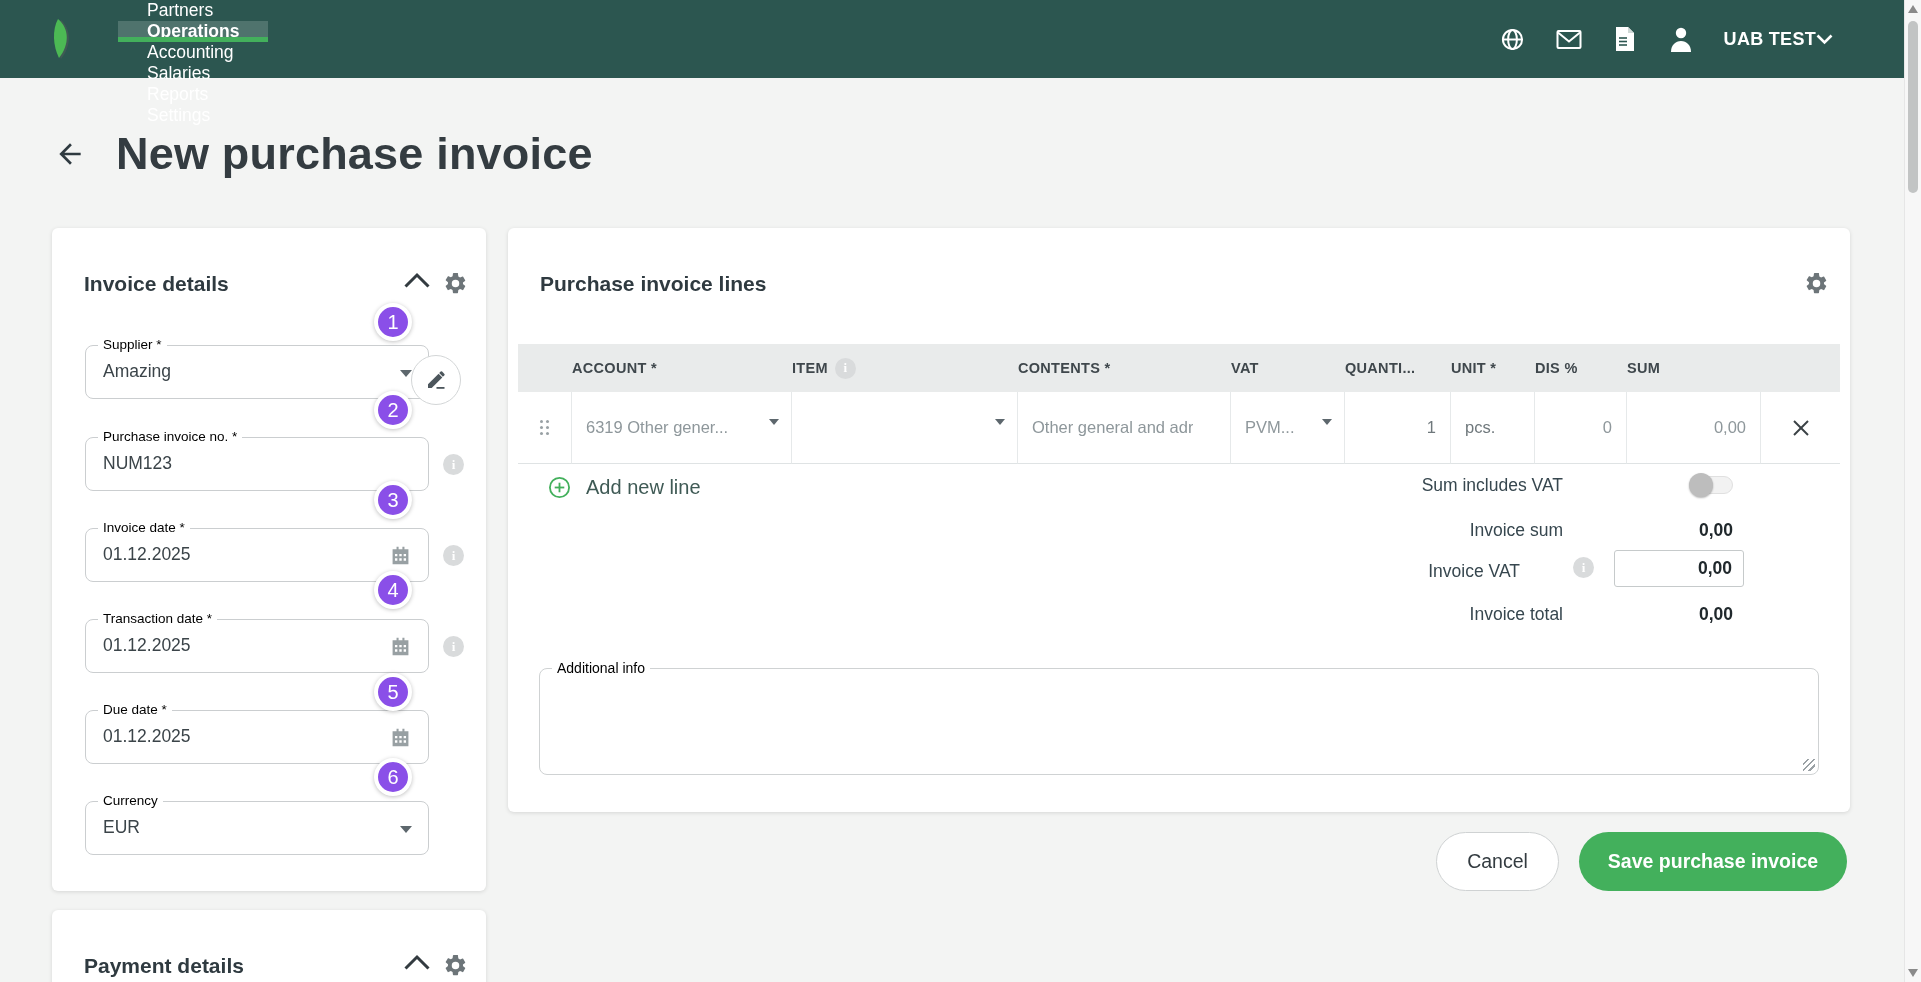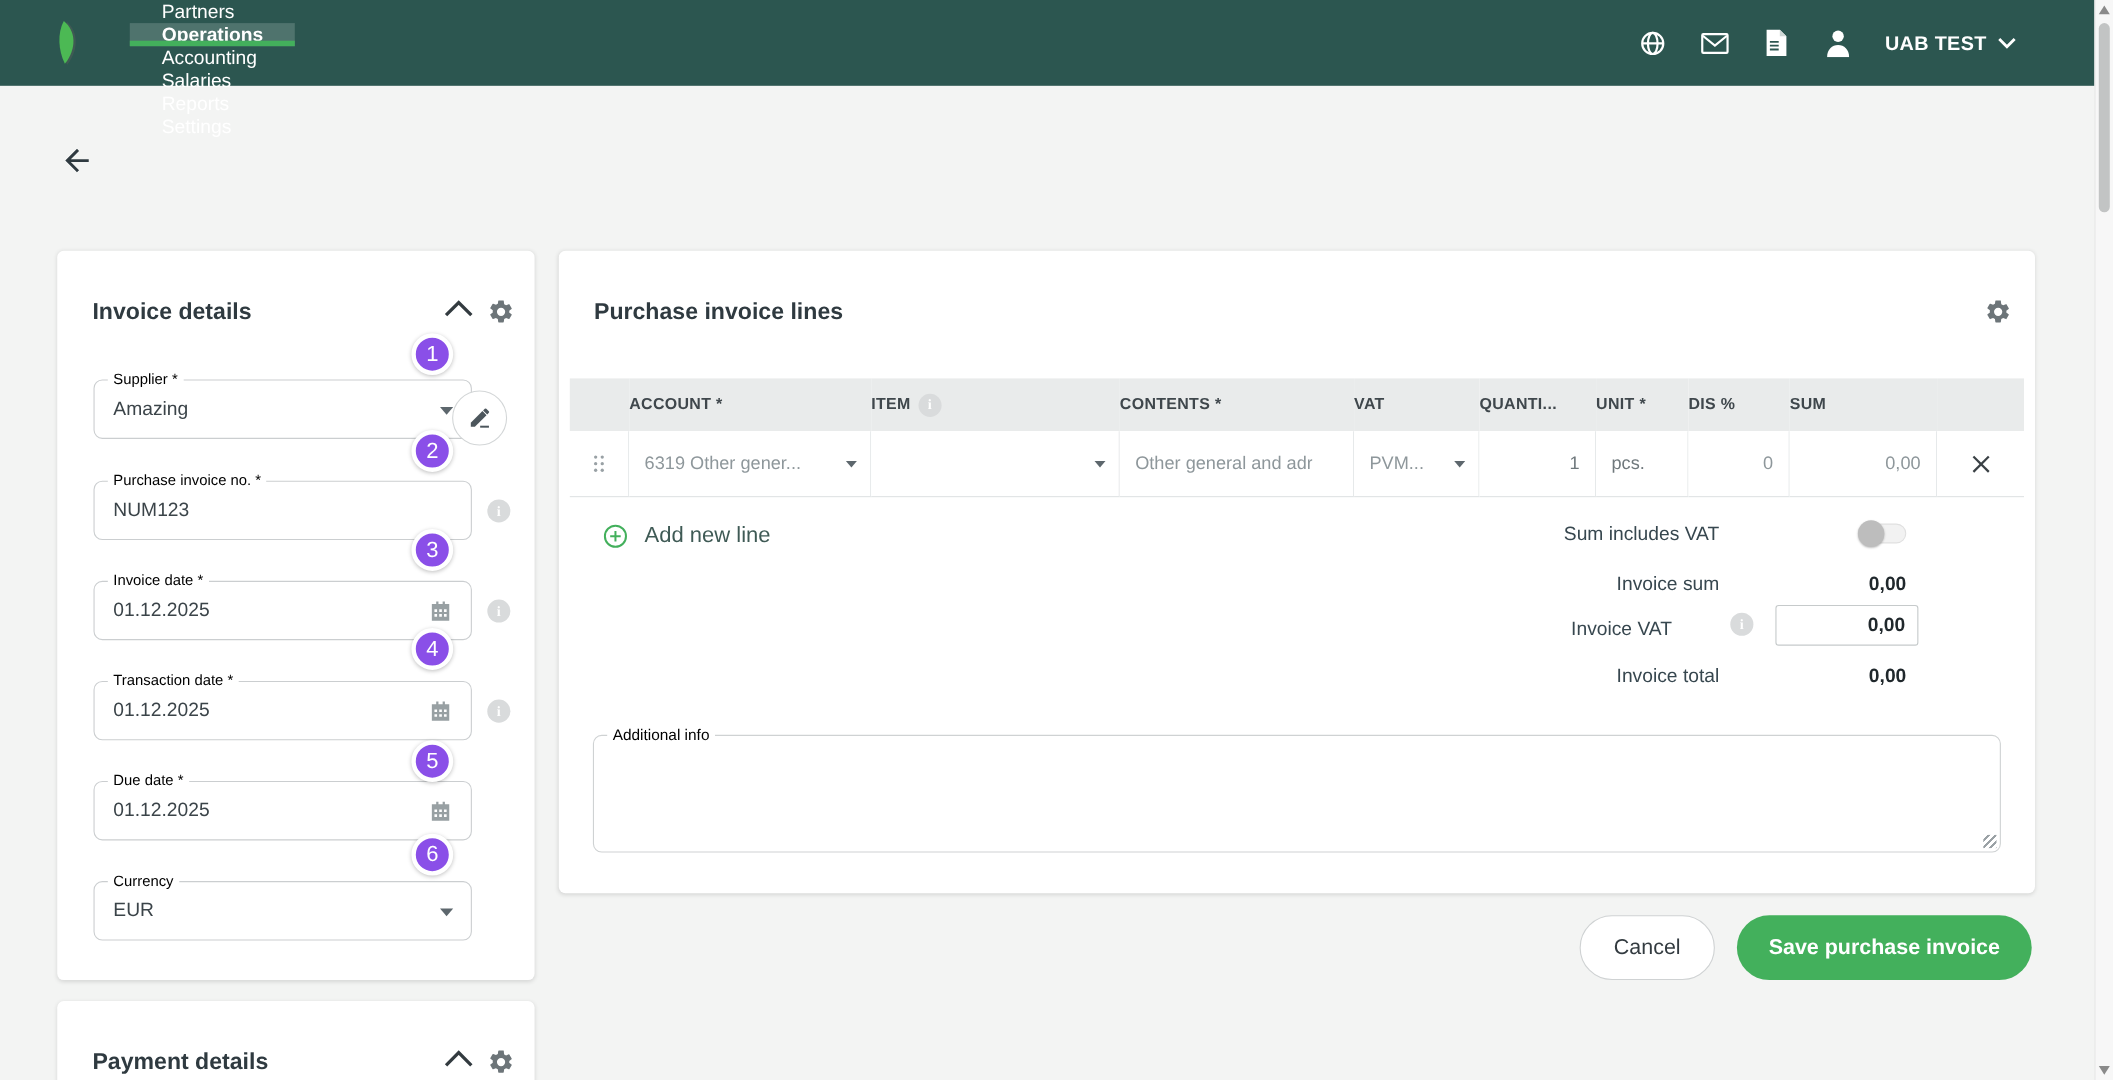--- a/index.html
+++ b/index.html
@@ -11,21 +11,21 @@
             background:var(--nav-bg,#2c5650); display:flex; align-items:stretch; z-index:30; }
   .logo-wrap { width:118px; display:flex; align-items:center; justify-content:center; }
   .nav-items { display:flex; align-items:stretch;flex-direction:column; }
   .nav-item { display:flex; align-items:center; padding:0 29px; color:#fff; font-size:17.5px;
               cursor:pointer; position:relative; }
   .nav-item.active { background:var(--nav-active-bg,#4f736d); font-weight:bold; }
   .nav-item.active::after { content:""; position:absolute; left:0; right:0; bottom:0; height:5px;
               background:var(--accent-green,#43b05c); }
   .nav-right { position:absolute; right:88px; top:0; height:78px; display:flex; align-items:center; gap:30px; }
   .nav-icon { width:26px; height:26px; display:flex; align-items:center; justify-content:center; cursor:pointer; }
-  .company-menu { display:flex; align-items:center; gap:10px; color:#fff; font-weight:bold;
+  .company-menu { display:flex; align-items:center; color:#fff; font-weight:bold;
                   font-size:18px; cursor:pointer; letter-spacing:.3px; }
 
   
   .page-head { position:absolute; top:128px; left:52px; display:flex; align-items:center; gap:28px; }
   .back-btn { width:36px; height:36px; display:flex; align-items:center; justify-content:center; cursor:pointer; }
   .page-title { font-size:45px; font-weight:600; color:#343c41; letter-spacing:.2px; }
 
   
   .card { position:absolute; background:#fff; border-radius:6px;
           box-shadow:0 1px 4px rgba(0,0,0,.12);padding-left:48px; }
@@ -59,21 +59,21 @@
            display:flex; align-items:center; justify-content:center; z-index:5; }
   .pencil-btn { position:absolute; left:359px; top:127px; width:50px; height:50px; border-radius:50%;
            background:#fff; border:1px solid #d3d6d7; display:flex; align-items:center;
            justify-content:center; cursor:pointer; color:#4c565c; z-index:4; }
 
   
   .ptable { position:absolute; left:10px; top:116px; width:1322px; }
   .trow { display:grid; grid-template-columns:54px 220px 226px 213px 114px 106px 84px 92px 134px 79px; }
   .thead .cell { background:#e9ebeb; height:48px; display:flex; align-items:center; 
                  font-size:14.5px; font-weight:bold; color:#3f474c; letter-spacing:.3px; gap:7px; }
-  .tbody .cell { background:#fff; height:60px; border-bottom:1px solid #dfe3e4; border-right:1px solid #e6e9ea;
+  .tbody .cell { background:#fff; height:72px; border-bottom:1px solid #dfe3e4; border-right:1px solid #e6e9ea;
                  display:flex; align-items:center; font-size:16.5px; position:relative; }
   .tbody .cell:last-child { border-right:none; }
   .cell.pad { padding:0 14px; }
   .muted { color:#8e979b; }
   .dim { color:#6f787c; }
   .num { justify-content:flex-end; }
   .sel-caret { position:absolute; right:12px; top:27px; width:0; height:0;
            border-left:5.5px solid transparent; border-right:5.5px solid transparent;
            border-top:6.5px solid #5d676d; }
   .cliptext { white-space:nowrap; overflow:hidden; max-width:170px; }
@@ -192,20 +192,21 @@
     </div>
   </div>
 </header>
 
 <div class="page-head">
   <div class="back-btn">
     <svg width="32" height="32" viewBox="0 0 24 24" fill="#2f3a40">
       <path d="M20 11H7.8l5.6-5.6L12 4l-8 8 8 8 1.4-1.4L7.8 13H20z"></path>
     </svg>
   </div>
+  <h1 class="page-title">New purchase invoice</h1>
 </div>
 
 <section class="card card-invoice">
   <h2 class="card-title">Invoice details</h2>
   <div class="collapse-btn" style="left:351px">
     <svg width="28" height="17" viewBox="0 0 28 17" fill="none" stroke="#333b40" stroke-width="3">
       <polyline points="2.5,14.5 14,3 25.5,14.5"></polyline>
     </svg>
   </div>
   <div class="gear-btn" style="left:391px">

